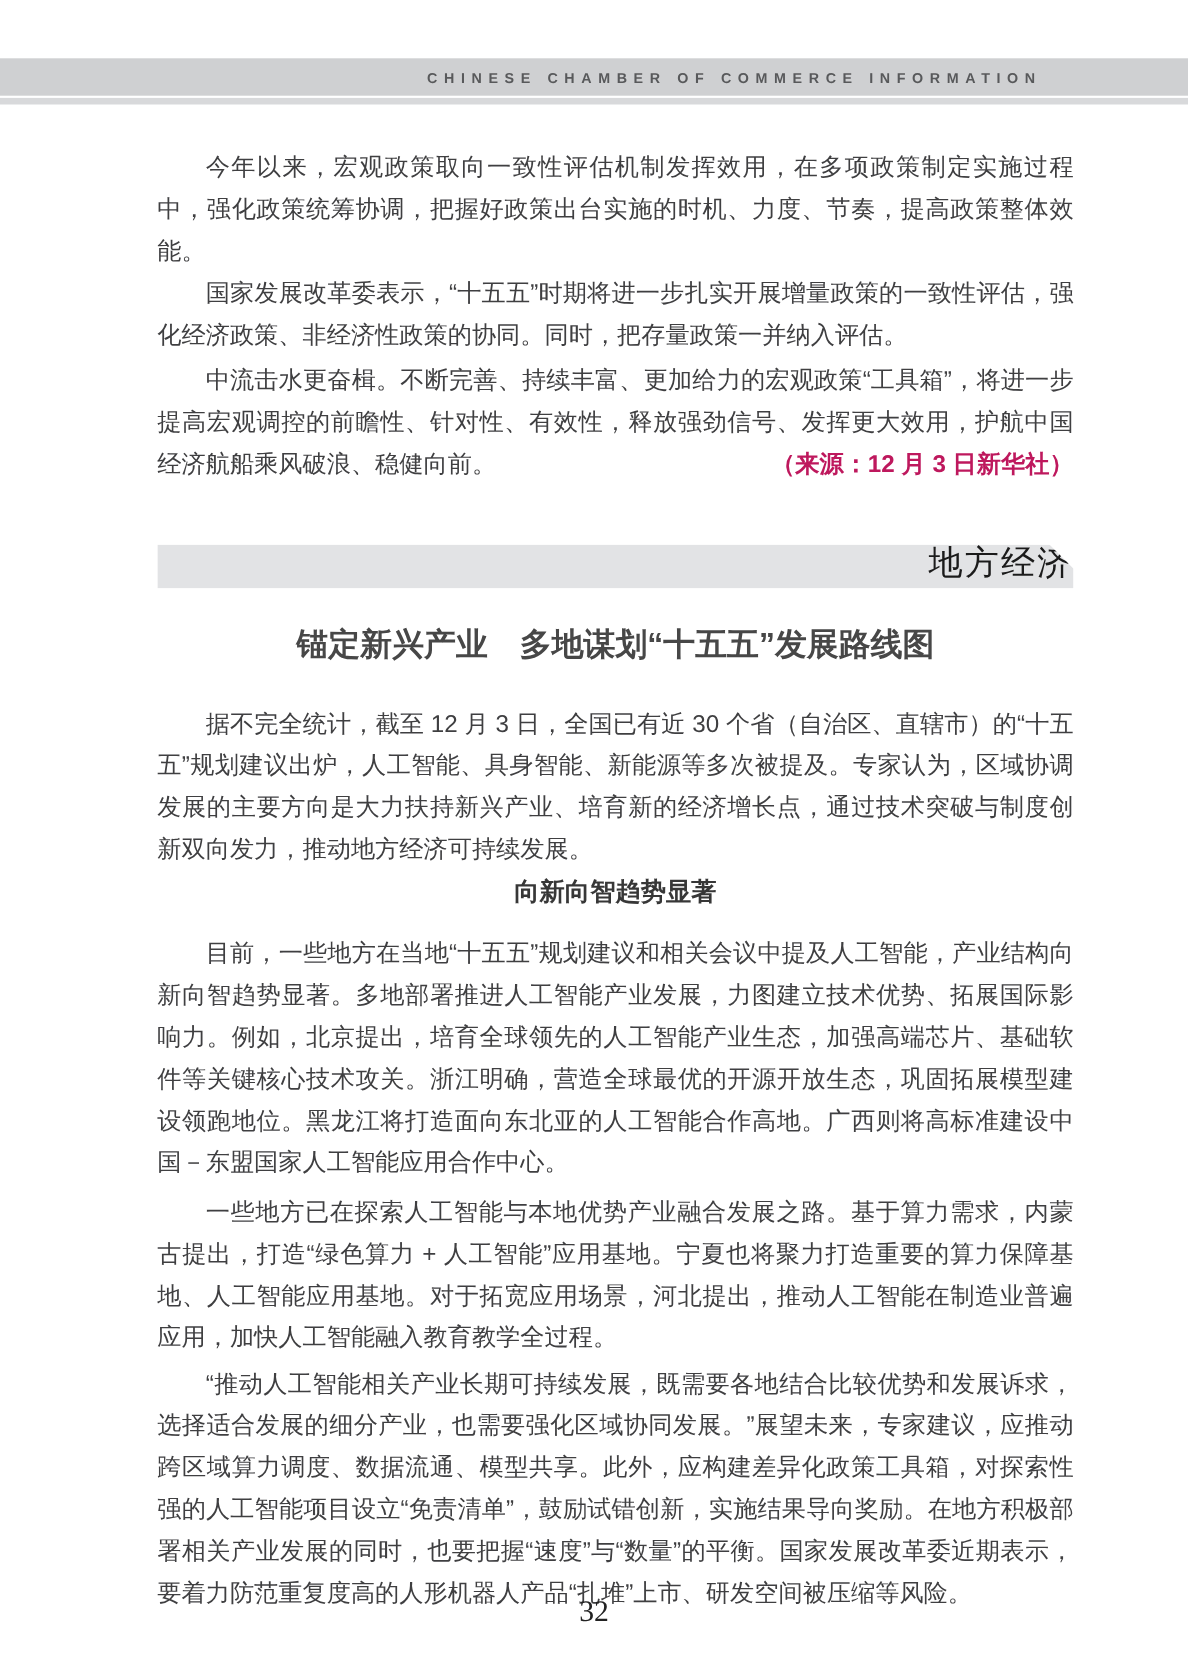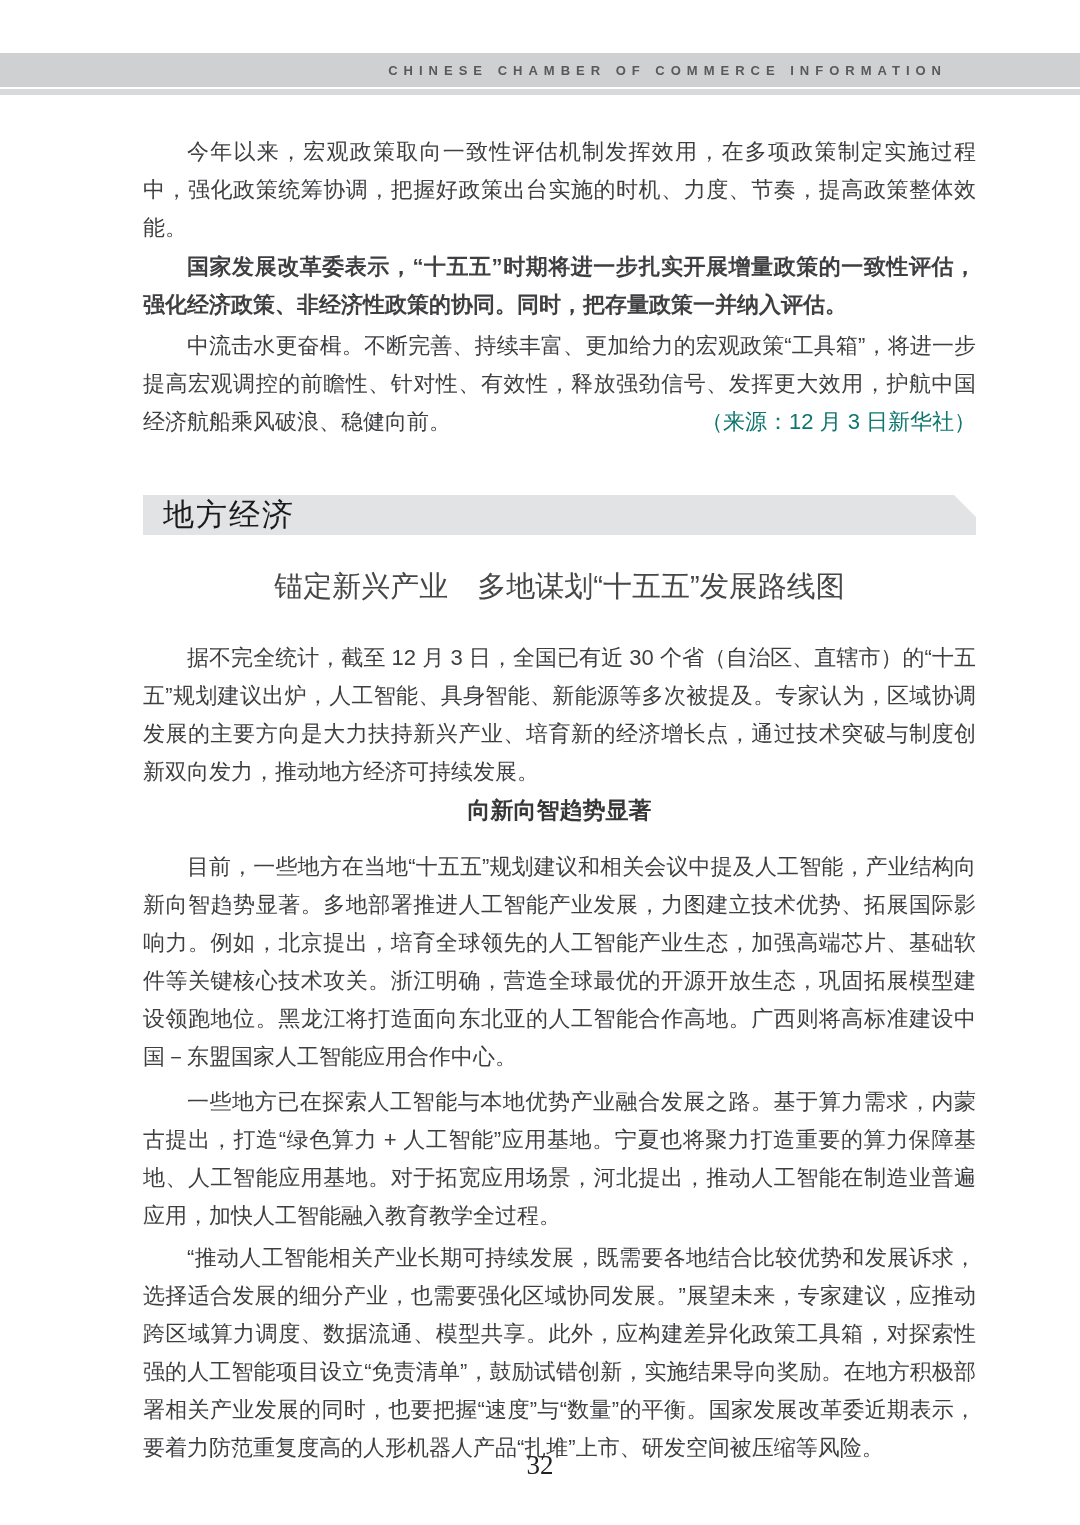--- a/index.html
+++ b/index.html
@@ -56,51 +56,53 @@
   .para {
     margin: 0;
     font-size: 22px;
     line-height: 38px;
     color: #3f3f41;
     text-align: justify;
     text-indent: 2em;
   }
   .para::after { content: ""; display: block; clear: both; }
   #p1 { margin-top: 133px; }
-  #p2 { margin-top: 1px; font-weight: bold; }
+  #p2 { margin-top: 1px; }
   #p3 { margin-top: 3px; }
   .source {
     float: right;
     text-indent: 0;
-    color: #0f766e;
+    color: #be185d;
+    font-weight: bold;
   }
   
   .section-banner {
     margin-top: 54px;
     width: 833px;
     height: 40px;
     background: #e2e3e5;
     clip-path: polygon(0 0, calc(100% - 22px) 0, 100% 22px, 100% 100%, 0 100%);
   }
   .section-banner-label {
     display: block;
     height: 40px;
     line-height: 40px;
     padding-left: 20px;
-    font-family: Liberation Serif, serif;
+    font-family: Liberation Mono, monospace;
     font-size: 31px;
     letter-spacing: 2px;
     color: #1b1b1b;
+    text-align: right;
   }
   
   .article-title {
     margin: 30px 0 0 0;
     line-height: 42px;
     font-size: 29px;
-    font-weight: normal;
+    font-weight: bold;
     color: #474747;
     text-align: center;
     text-indent: 0;
   }
   #pA { margin-top: 32px; }
   .sub-heading {
     margin: 0;
     line-height: 38px;
     font-size: 23px;
     font-weight: bold;

